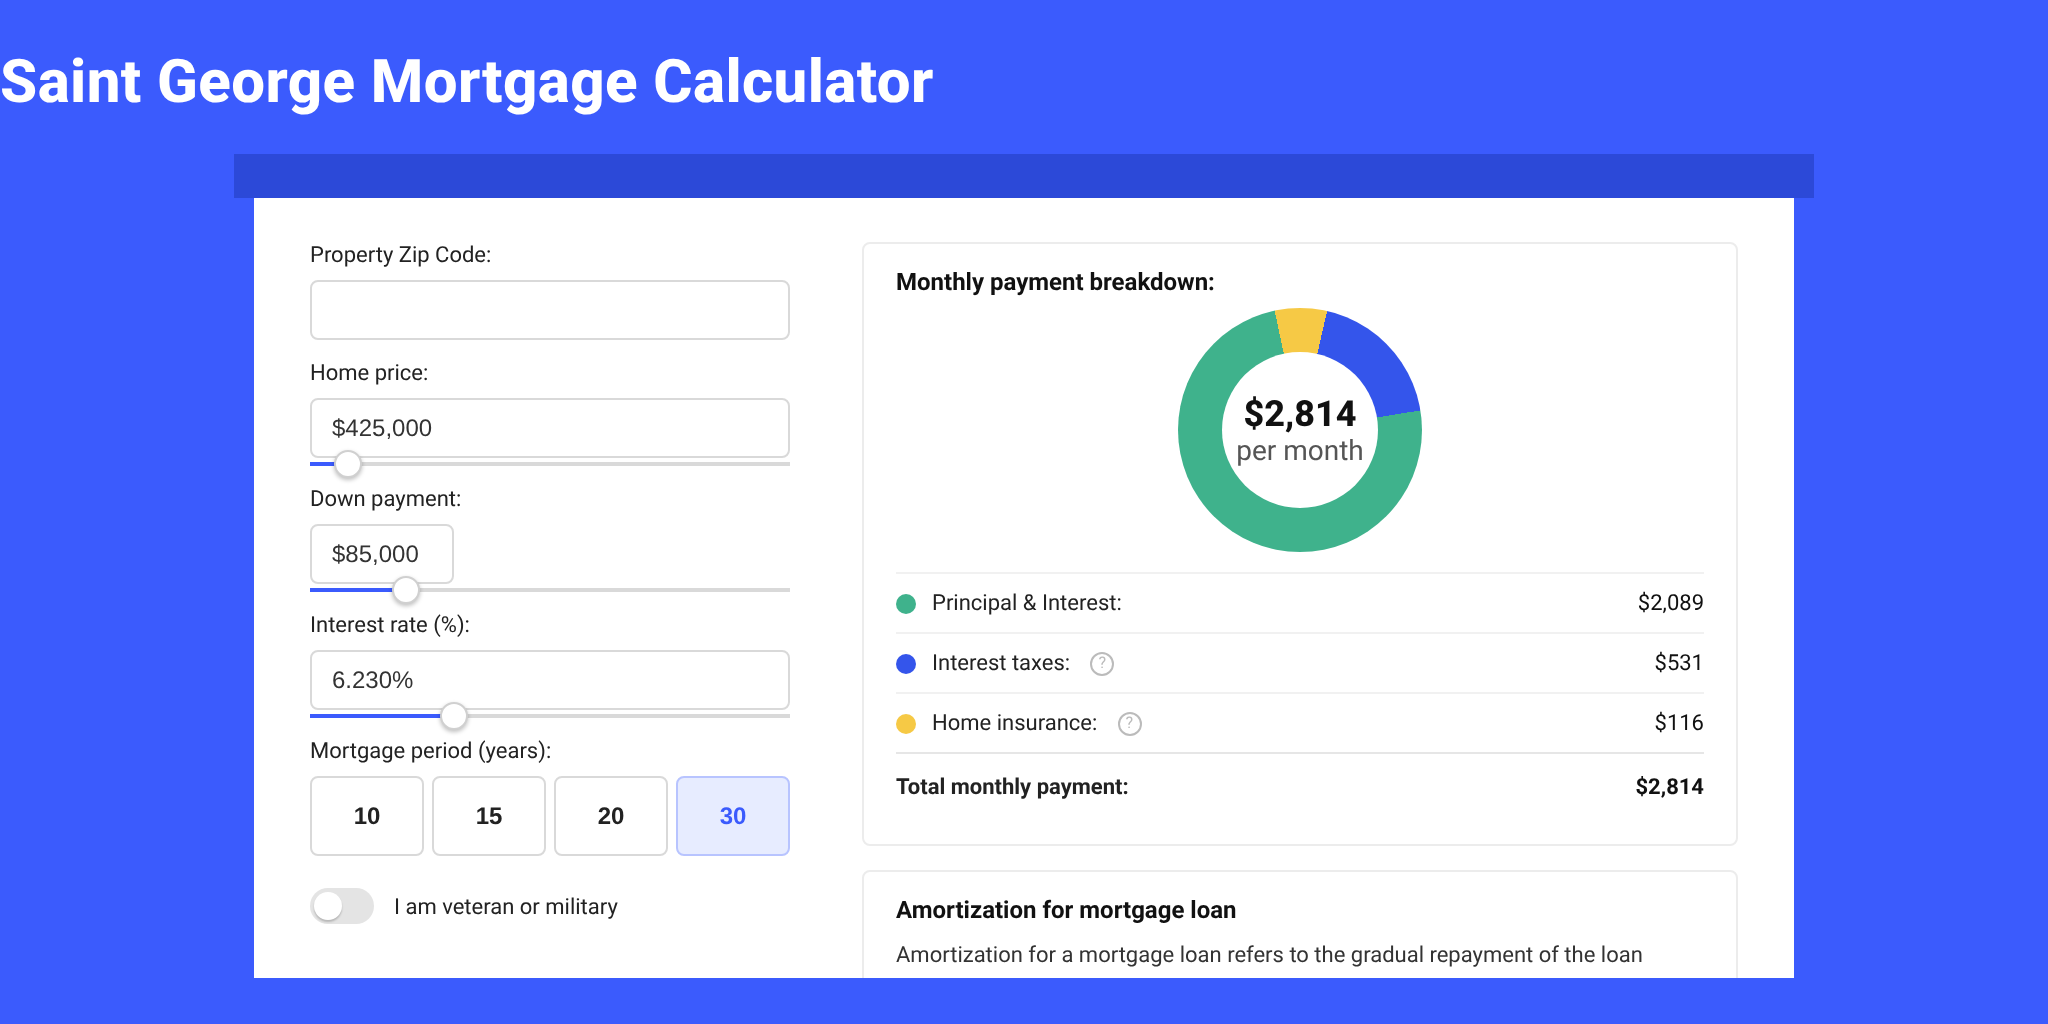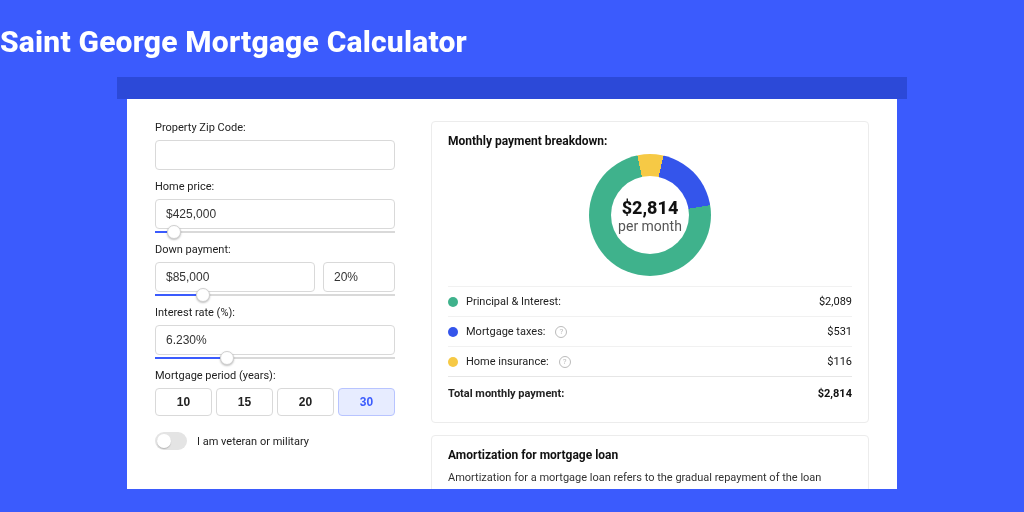--- a/index.html
+++ b/index.html
@@ -70,21 +70,21 @@
     box-shadow:0 1px 2px rgba(0,0,0,.25);
     transform: translateX(-50%);
   }
   .dp-row { display:flex; gap:8px; }
   .dp-row .text-input:first-child { flex:1; }
   .dp-row .text-input:last-child { width:72px; flex:0 0 72px; }
 
   .period-btns { display:flex; gap:4px; margin-top:4px; }
   .period-btn {
     flex:1;
-    height:28px;
+    height:40px;
     border:1px solid #d9d9d9;
     background:#fff;
     font-size:12px;
     border-radius:4px;
     cursor:pointer;
     color:#222;
     font-weight:600;
   }
   .period-btn.active {
     background:#e7ecff;
@@ -172,21 +172,20 @@
     <div class="field-label">Home price:</div>
     <input class="text-input" type="text" value="$425,000" style="">
     <div class="slider-track">
       <div class="slider-fill" id="hp-fill" style="width: 8%;"></div>
       <div class="slider-thumb" id="hp-thumb" style="left: 8%;"></div>
     </div>
 
     <div class="field-label">Down payment:</div>
     <div class="dp-row">
       <input class="text-input" type="text" value="$85,000" style="">
-      <input class="text-input" type="text" value="20%" style="">
     </div>
     <div class="slider-track">
       <div class="slider-fill" id="dp-fill" style="width: 20%;"></div>
       <div class="slider-thumb" id="dp-thumb" style="left: 20%;"></div>
     </div>
 
     <div class="field-label">Interest rate (%):</div>
     <input class="text-input" type="text" value="6.230%" style="">
     <div class="slider-track">
       <div class="slider-fill" id="ir-fill" style="width: 30%;"></div>
@@ -228,21 +227,21 @@
           <div class="legend-row">
             <div class="legend-left">
               <span class="legend-dot" style="background: rgb(63, 178, 140);"></span>
               <span>Principal &amp; Interest:</span>
             </div>
             <div class="legend-val">$2,089</div>
           </div>
           <div class="legend-row">
             <div class="legend-left">
               <span class="legend-dot" style="background: rgb(52, 85, 235);"></span>
-              <span>Mortgage taxes:</span>
+              <span>Interest taxes:</span>
               <span class="info-icon">?</span>
             </div>
             <div class="legend-val">$531</div>
           </div>
           <div class="legend-row">
             <div class="legend-left">
               <span class="legend-dot" style="background: rgb(246, 201, 69);"></span>
               <span>Home insurance:</span>
               <span class="info-icon">?</span>
             </div>

